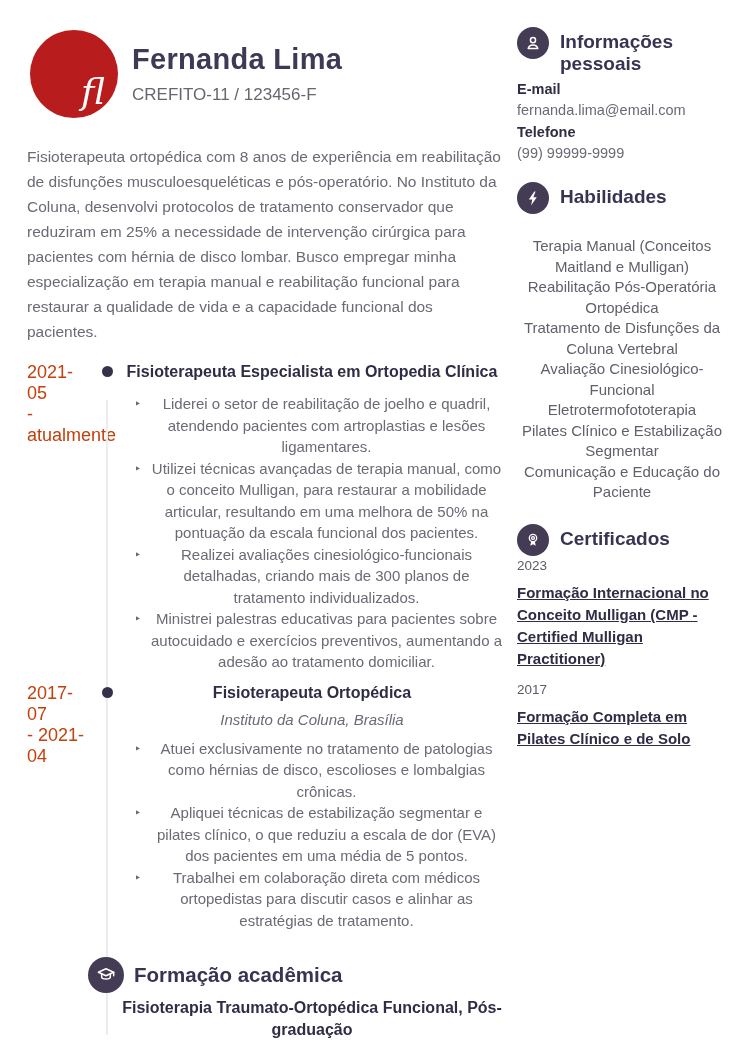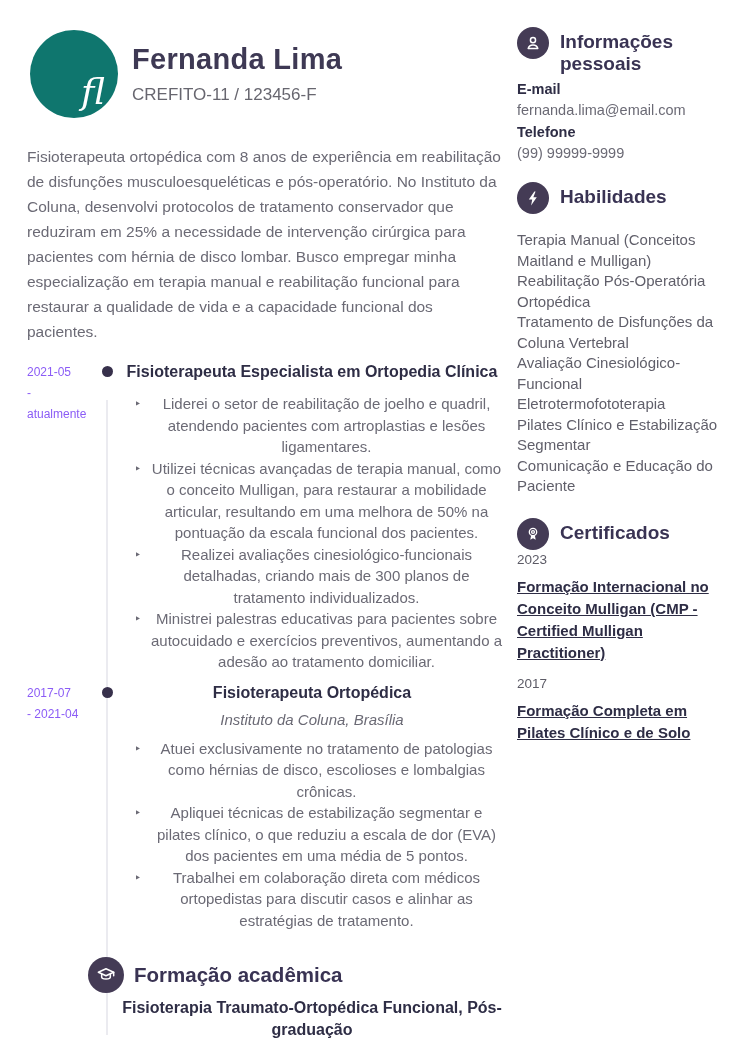--- a/index.html
+++ b/index.html
@@ -14,21 +14,21 @@
     color: #2e2d45;
   }
   
   .left-col {
     width: 517px; flex: none;
     padding: 0 14px 0 27px;
   }
   .header { display: flex; margin-top: 30px; margin-left: 3px; }
   .avatar {
     width: 88px; height: 88px; border-radius: 50%;
-    background: #0f766e; flex: none;
+    background: #b91c1c; flex: none;
     display: flex; align-items: flex-end; justify-content: flex-end;
     padding: 0 13px 6px 0;
   }
   .avatar .monogram {
     color: #ffffff; font-family: "DejaVu Serif", serif;
     font-style: italic; font-size: 36px; line-height: 40px;
   }
   .header-text { margin-left: 14px; padding-top: 13px; }
   .person-name {
     font-size: 29px; font-weight: 700; color: #3e3954; letter-spacing: 0.3px;
@@ -45,21 +45,21 @@
     width: 1.5px; background: #ebebf0;
   }
   .sec-head { display: flex; align-items: center; margin-left: 61px; position: relative; }
   .sec-icon {
     width: 36px; height: 36px; border-radius: 50%;
     background: #443b55; flex: none;
     display: flex; align-items: center; justify-content: center;
   }
   .sec-title { font-size: 20.5px; font-weight: 700; color: #393353; margin-left: 10px; }
   .entry { display: grid; grid-template-columns: 66px 28px 1fr; margin-top: 3px; }
-  .entry-dates { font-size: 12px; line-height: 21px; color: #8b5cf6; padding-top: 2px; }
+  .entry-dates { font-size: 18px; line-height: 21px; color: #c2410c; padding-top: 2px; }
   .entry-dot-cell { position: relative; }
   .entry-dot {
     width: 11px; height: 11px; border-radius: 50%;
     background: #37304b; margin: 6px auto 0 auto;
   }
   .entry-body { padding-top: 1px; text-align: center; }
   .entry-role { font-size: 16px; font-weight: 700; line-height: 22px; color: #2e2d45; }
   .entry-org { font-style: italic; font-size: 15px; color: #6b6a75; margin-top: 7px; }
   .bullets { list-style: none; margin: 10px 0 0 14px; }
   .bullets li {
@@ -80,21 +80,21 @@
     width: 32px; height: 32px; border-radius: 50%;
     background: #443b55; flex: none;
     display: flex; align-items: center; justify-content: center;
   }
   .side-title {
     font-size: 19px; font-weight: 700; line-height: 22px;
     color: #393353; margin-left: 11px; padding-top: 4px;
   }
   .field-label { font-size: 14.5px; font-weight: 700; color: #2e2d45; margin-top: 6px; }
   .field-value { font-size: 14.5px; color: #6b6a75; margin-top: 5px; }
-  .skills-list { margin-top: 16px; }
+  .skills-list { margin-top: 22px; text-align: center; }
   .skill-item { font-size: 15px; line-height: 20.5px; color: #605f6a; }
   .cert-year { font-size: 13.5px; color: #5c5b66; margin-top: 2px; }
   .cert-name { font-size: 15px; font-weight: 700; line-height: 22px; color: #2e2d45; margin-top: 9px; text-decoration: underline; }
   .cert-entry + .cert-entry .cert-year { margin-top: 12px; }
 </style>
 </head>
 <body>
 
 <div class="page">
 

